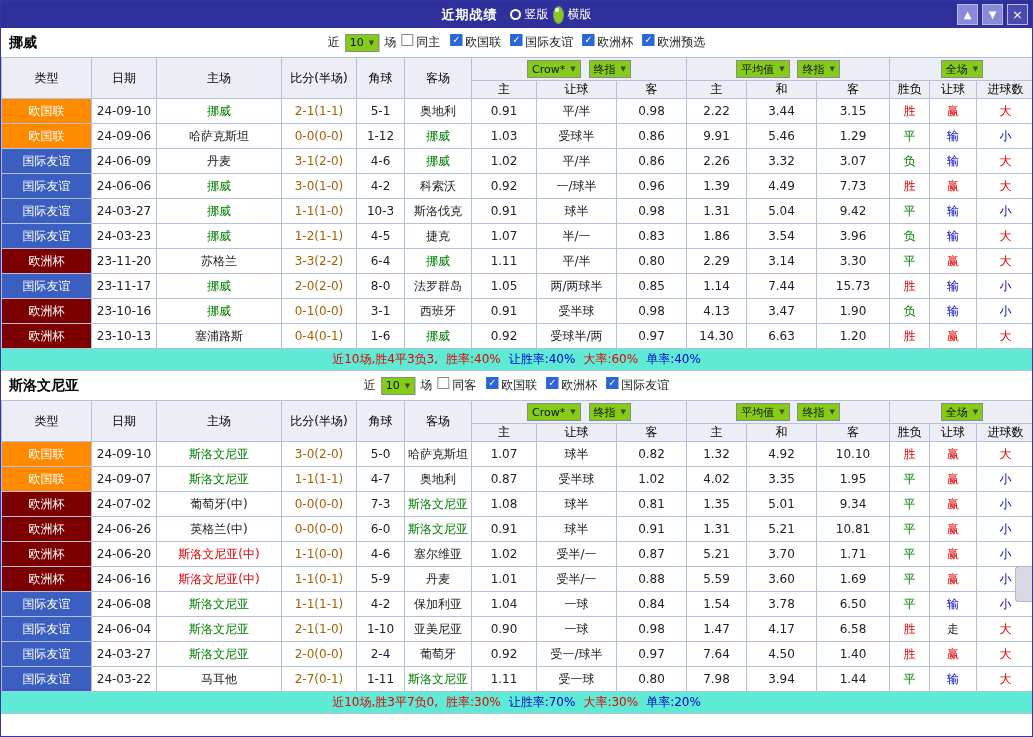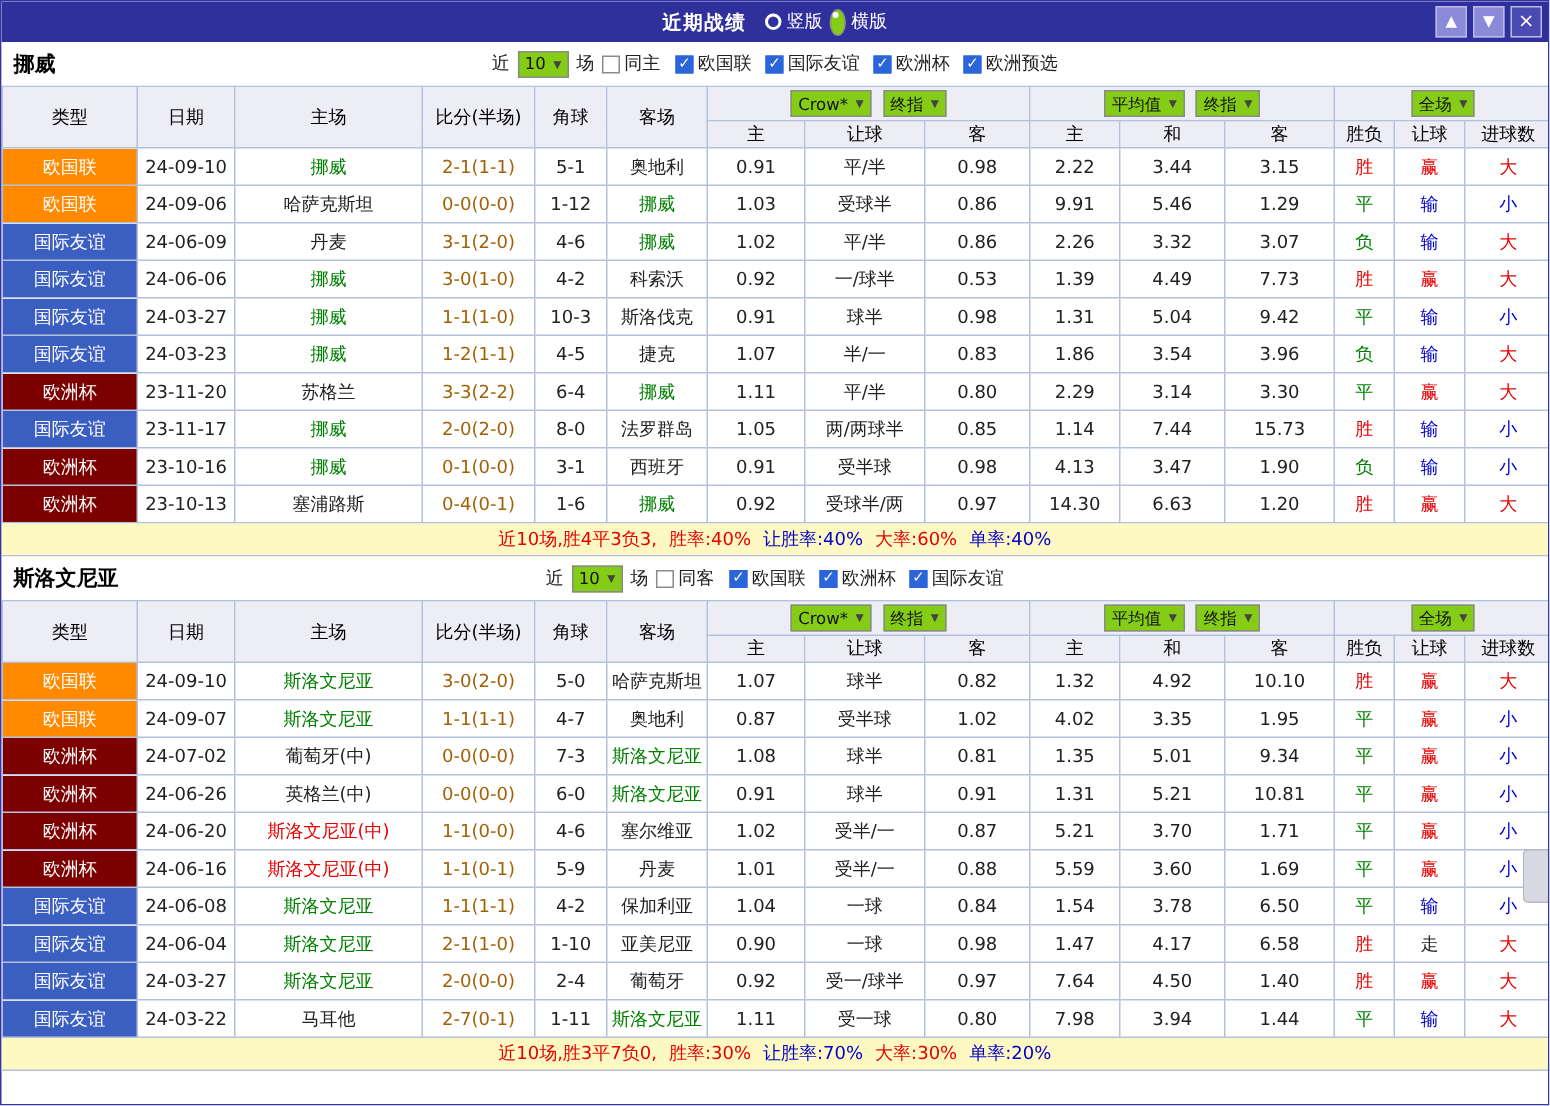--- a/index.html
+++ b/index.html
@@ -23,21 +23,21 @@
     font-size:10px; line-height:19px; text-align:center; cursor:pointer; user-select:none; }
   .wbtn.close { background:#4a4ab0; font-size:13px; }
   
   .band { height:29px; position:relative; display:flex; align-items:center; background:#fff; }
   .team-name { font-weight:bold; font-size:14px; padding-left:8px; color:#000; }
   .band-filters { position:absolute; left:50%; transform:translateX(-50%);
     display:flex; align-items:center; gap:5px; white-space:nowrap; color:#222; font-size:12px; }
   .sel { display:inline-flex; align-items:center; gap:5px; border:1px solid #8a8a8a; background:#84cc16;
     height:18px; padding:0 4px; font-size:11px; color:#111; cursor:pointer; }
   .sel .arr { font-size:7px; color:#444; }
-  .cbl { display:inline-flex; align-items:center; gap:3px; cursor:pointer; }
+  .cbl { display:inline-flex; gap:3px; cursor:pointer; }
   .cb { width:12px; height:12px; border:1px solid #8a8a8a; background:#fff; display:inline-block; position:relative; }
   .cb.on { background:#2a66d9; border-color:#2a66d9; }
   .cb.on::after { content:"\2713"; position:absolute; color:#fff; font-size:10px; left:1px; top:-1px; }
   .comp-wrap { display:inline-flex; gap:9px; margin-left:5px; }
   
   table { width:100%; border-collapse:collapse; table-layout:fixed; }
   th, td { border:1px solid #b3c1dc; text-align:center; font-weight:normal;
     overflow:hidden; white-space:nowrap; }
   thead th { background:#ededf5; color:#000; font-size:12px; }
   thead tr.h1 th { height:23px; }
@@ -46,21 +46,21 @@
   td.type-cell { color:#fff; font-size:12px; }
   .sel-cell .sel { margin:0 2px; }
   
   .c-red   { color:#e60000; }
   .c-blue  { color:#0000cc; }
   .c-green { color:#008000; }
   .c-dark  { color:#222; }
   .c-score { color:#a16207; }
   
   .summary { height:22px; display:flex; align-items:center; justify-content:center; gap:8px;
-    font-size:12px; border-bottom:1px solid #b3c1dc; background:#fef9c3; }
+    font-size:12px; border-bottom:1px solid #b3c1dc; background:#5eead4; }
   
   .float-tab { position:absolute; right:0; top:565px; width:17px; height:36px;
     background:#d9d9e3; border:1px solid #b5b5c8; border-right:none; border-radius:4px 0 0 4px; cursor:pointer; }
 </style>
 </head>
 <body>
 
 <div class="page">
 
   <div class="titlebar">
@@ -238,21 +238,21 @@
             </tr>
             <tr>
               <td class="type-cell" style="background: rgb(58, 95, 192);">国际友谊</td>
               <td>24-06-06</td>
               <td class="c-green">挪威</td>
               <td class="c-score">3-0(1-0)</td>
               <td>4-2</td>
               <td class="c-dark">科索沃</td>
               <td>0.92</td>
               <td>一/球半</td>
-              <td>0.53</td>
+              <td>0.96</td>
               <td>1.39</td>
               <td>4.49</td>
               <td>7.73</td>
               <td class="c-red">胜</td>
               <td class="c-red">赢</td>
               <td class="c-red">大</td>
             </tr>
             <tr>
               <td class="type-cell" style="background: rgb(58, 95, 192);">国际友谊</td>
               <td>24-03-27</td>

